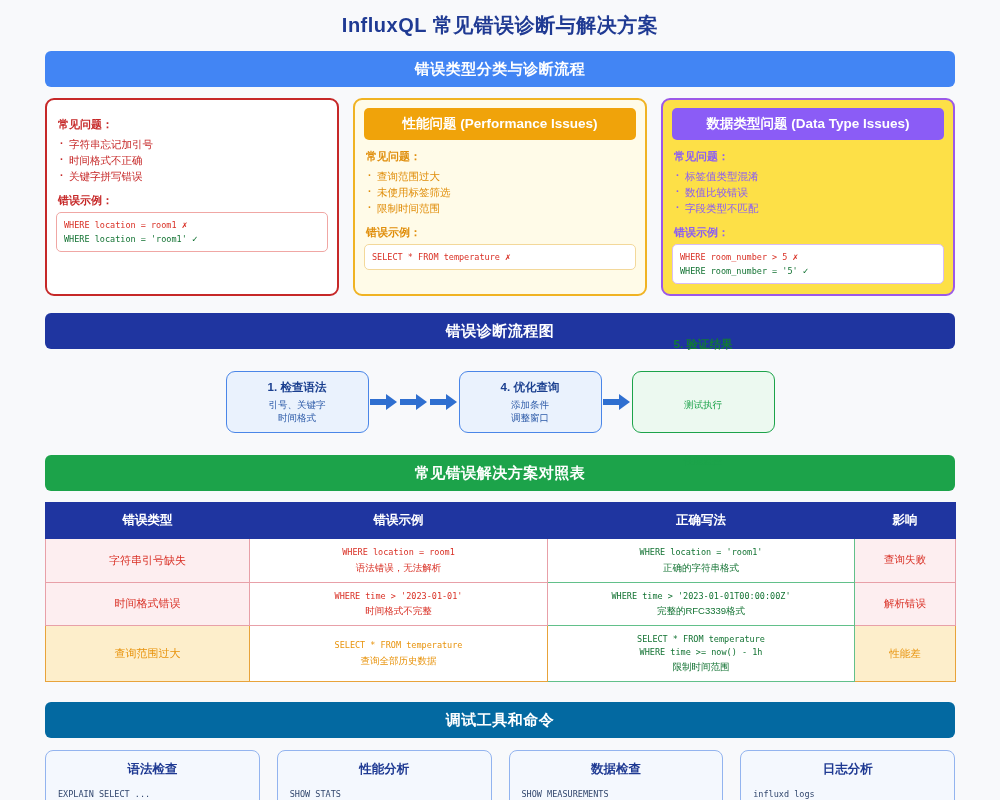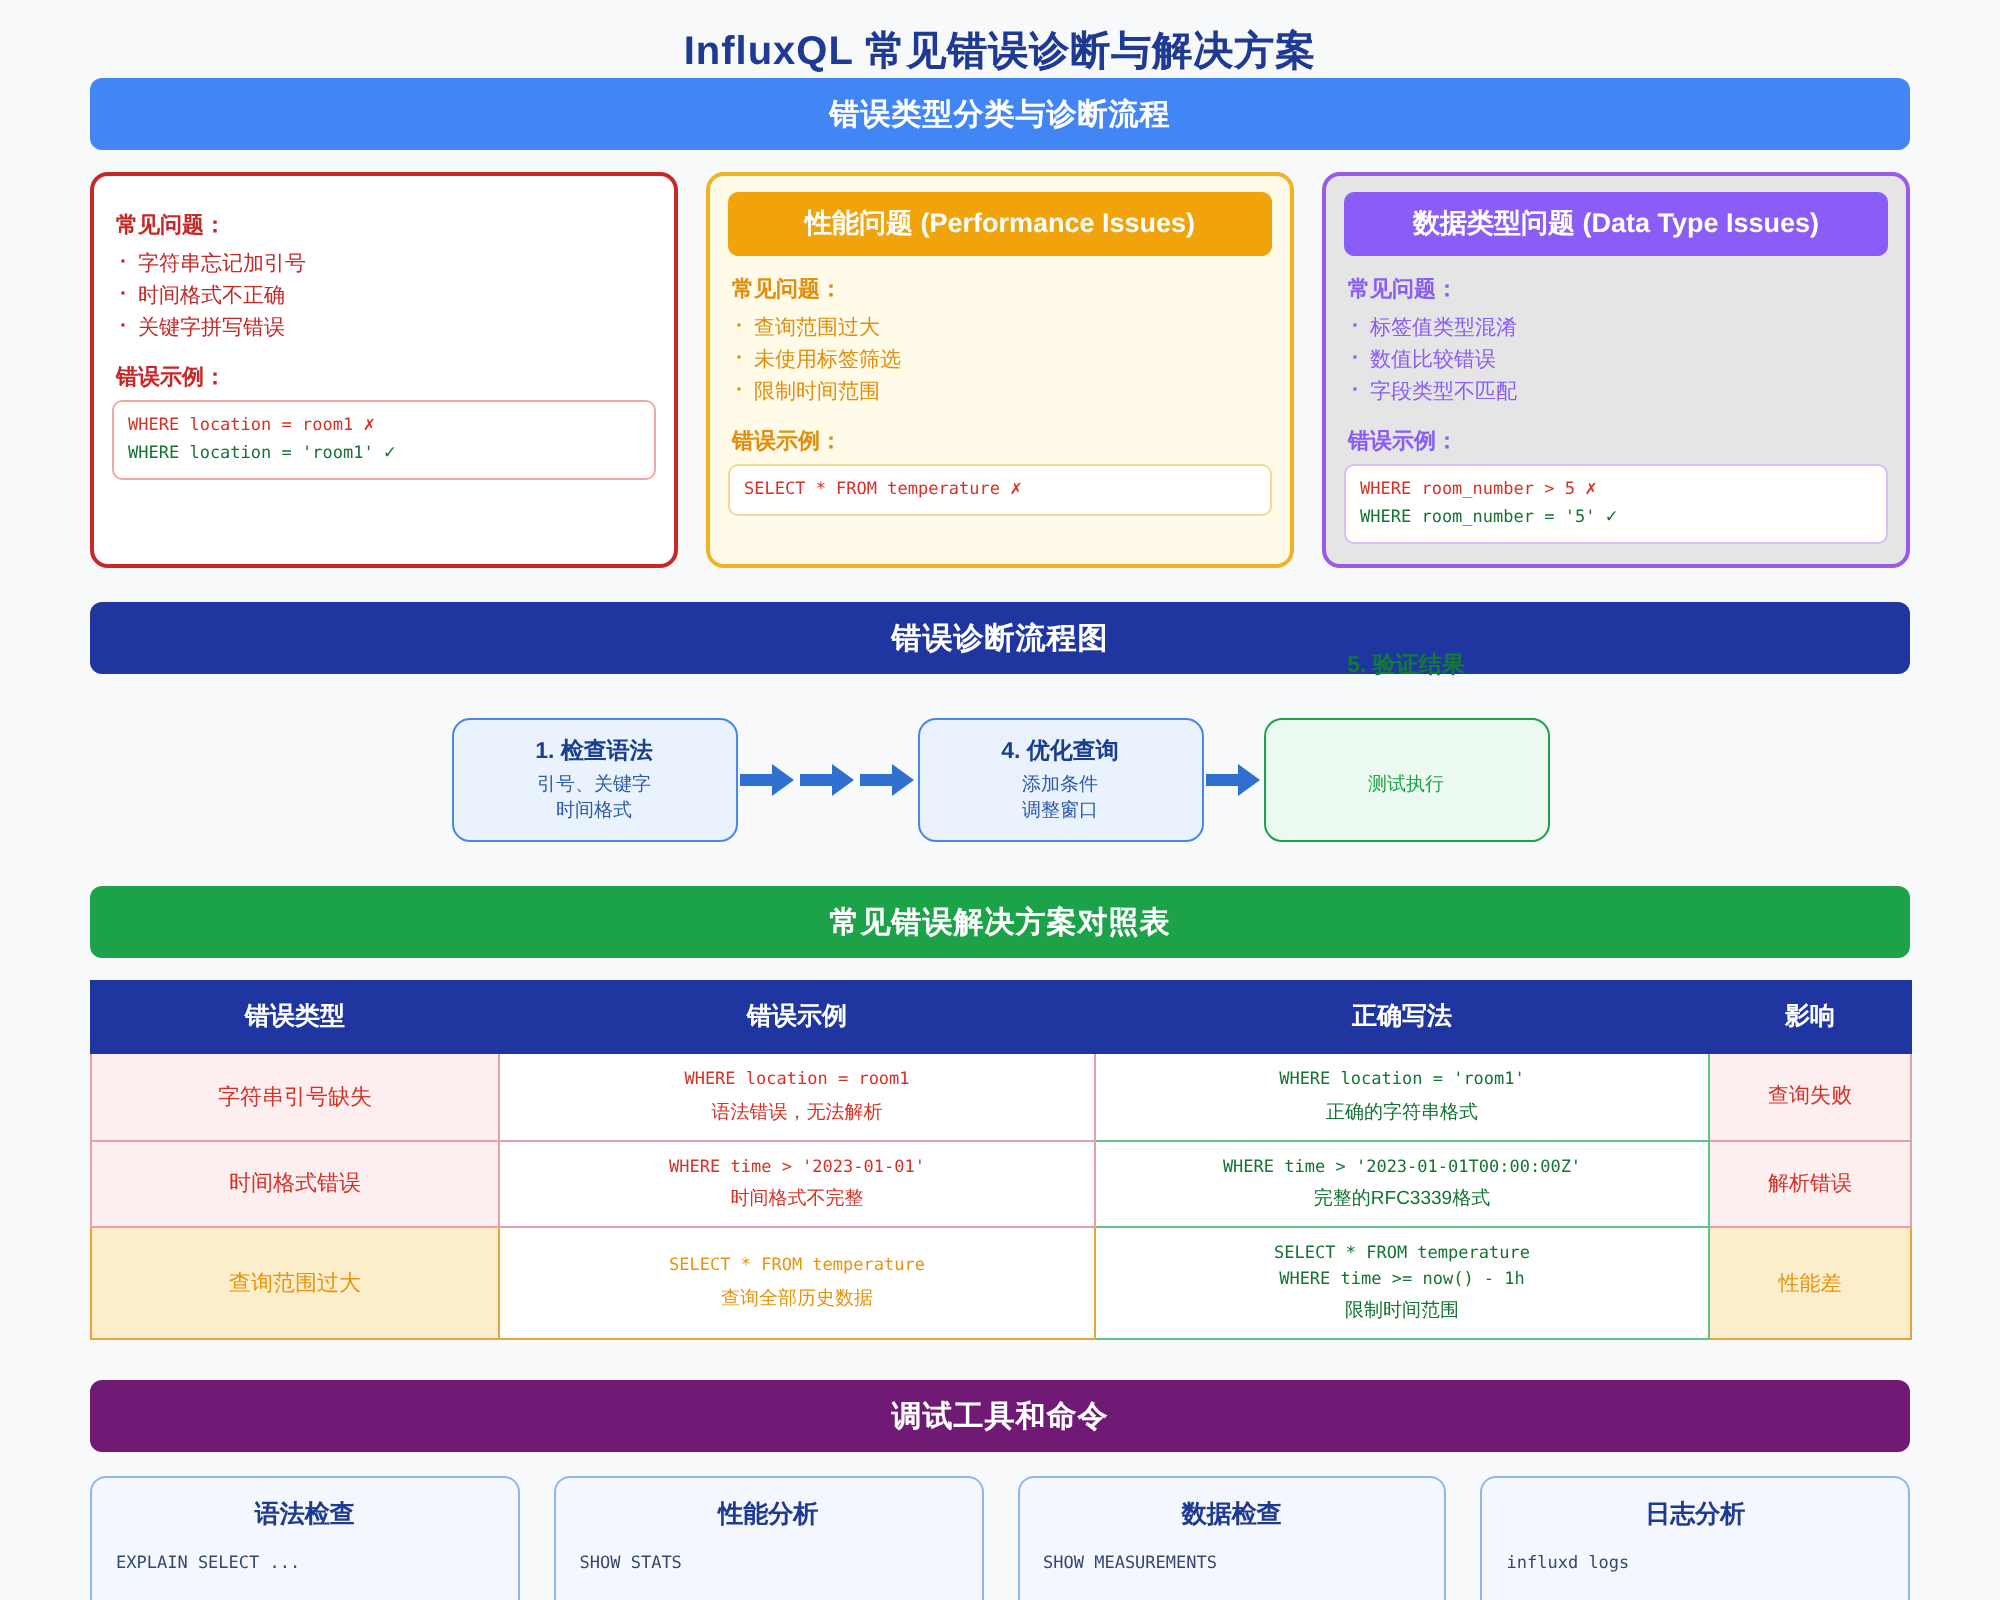--- a/index.html
+++ b/index.html
@@ -11,39 +11,40 @@
   }
   .page { width: 1000px; height: 800px; position: relative; }
 
   .page-title {
     text-align: center;
     font-size: 20px;
     font-weight: bold;
     color: #1f3a93;
     letter-spacing: .5px;
     padding-top: 12px;
+    padding-bottom: 12px;
   }
 
   
   .banner {
     margin: 0 45px;
     height: 36px;
     border-radius: 6px;
     color: #fff;
     font-size: 15px;
     font-weight: bold;
     display: flex;
     align-items: center;
     justify-content: center;
     letter-spacing: .5px;
   }
   .banner-blue   { background: #4285f4; }
   .banner-navy   { background: #1f35a0; }
   .banner-green  { background: #1ca34a; }
-  .banner-purple { background: #701a75; text-align: right; }
+  .banner-purple { background: #0369a1; text-align: right; }
 
   
   .cards {
     display: flex;
     gap: 14px;
     margin: 11px 45px 0 45px;
   }
   .card {
     flex: 1;
     border-radius: 9px;
@@ -94,21 +95,21 @@
   .card-red { border-color: #c62828; background: #fff; }
   .card-red .card-head { background: #e53935; }
   .card-red .card-sub, .card-red li, .card-red li::before { color: #c62828; }
   .card-red .code-box { border-color: #f0a7a4; }
   
   .card-yellow { border-color: #f0b323; background: #fffbe8; }
   .card-yellow .card-head { background: #f0a30a; }
   .card-yellow .card-sub, .card-yellow li, .card-yellow li::before { color: #e08e0b; }
   .card-yellow .code-box { border-color: #f3d89a; }
   
-  .card-purple { border-color: #9b59e8; background: #e5e5e5; }
+  .card-purple { border-color: #9b59e8; background: #fde047; }
   .card-purple .card-head { background: #8b5cf6; }
   .card-purple .card-sub, .card-purple li, .card-purple li::before { color: #8b5cf6; }
   .card-purple .code-box { border-color: #d8bdf5; }
 
   
   .flow {
     display: flex;
     align-items: center;
     justify-content: center;
     gap: 0;

